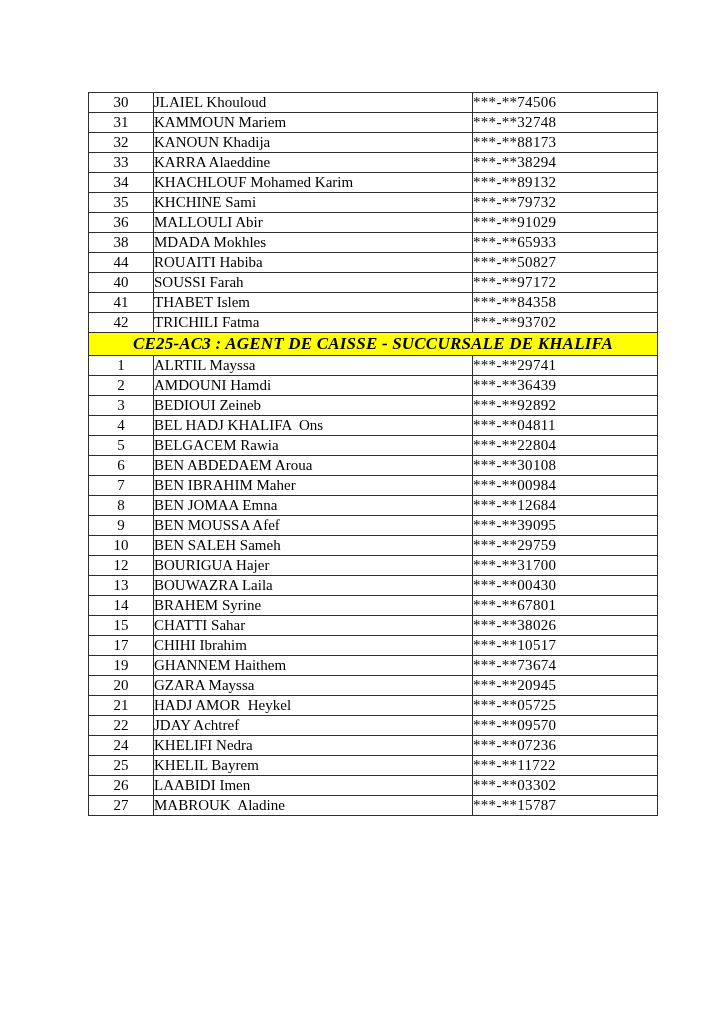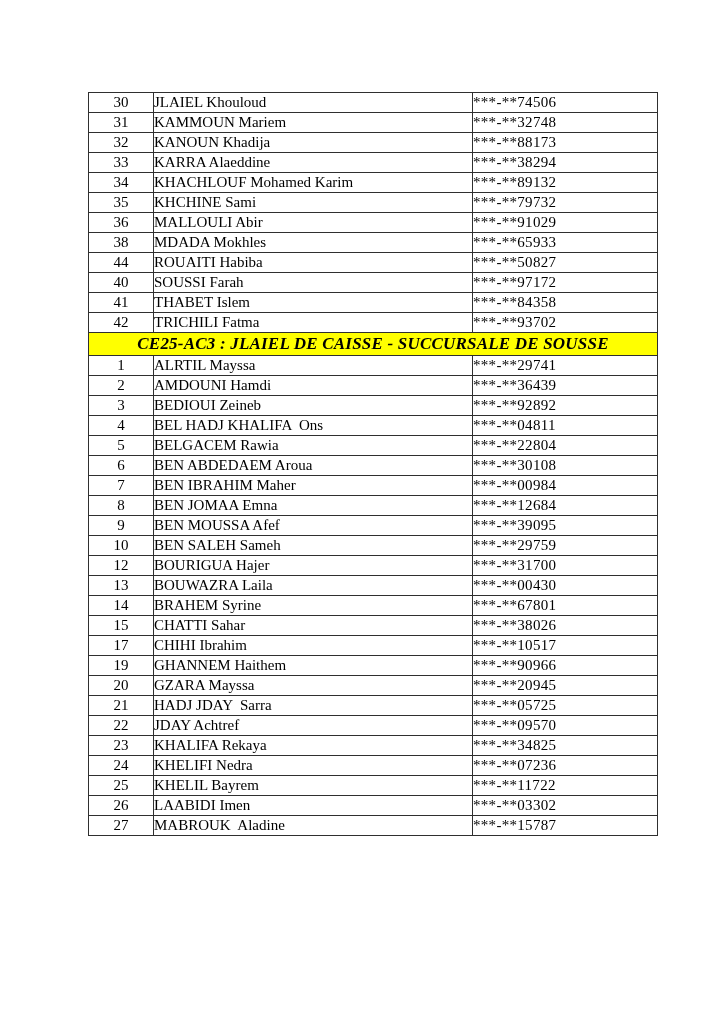--- a/index.html
+++ b/index.html
@@ -106,21 +106,21 @@
         <td class="col-id">***-**84358</td>
       </tr>
       <tr>
         <td class="col-num">42</td>
         <td class="col-name">TRICHILI Fatma</td>
         <td class="col-id">***-**93702</td>
       </tr>
     </tbody>
   <tbody>
     <tr class="section-header-row">
-      <td colspan="3" style="background: rgb(255, 255, 0);">CE25-AC3 : JLAIEL DE CAISSE - SUCCURSALE DE SOUSSE</td>
+      <td colspan="3" style="background: rgb(255, 255, 0);">CE25-AC3 : AGENT DE CAISSE - SUCCURSALE DE KHALIFA</td>
     </tr>
   </tbody>
   <tbody>
       <tr>
         <td class="col-num">1</td>
         <td class="col-name">ALRTIL Mayssa</td>
         <td class="col-id">***-**29741</td>
       </tr>
       <tr>
         <td class="col-num">2</td>
@@ -188,41 +188,36 @@
         <td class="col-id">***-**38026</td>
       </tr>
       <tr>
         <td class="col-num">17</td>
         <td class="col-name">CHIHI Ibrahim</td>
         <td class="col-id">***-**10517</td>
       </tr>
       <tr>
         <td class="col-num">19</td>
         <td class="col-name">GHANNEM Haithem</td>
-        <td class="col-id">***-**90966</td>
+        <td class="col-id">***-**73674</td>
       </tr>
       <tr>
         <td class="col-num">20</td>
         <td class="col-name">GZARA Mayssa</td>
         <td class="col-id">***-**20945</td>
       </tr>
       <tr>
         <td class="col-num">21</td>
-        <td class="col-name">HADJ JDAY  Sarra</td>
+        <td class="col-name">HADJ AMOR  Heykel</td>
         <td class="col-id">***-**05725</td>
       </tr>
       <tr>
         <td class="col-num">22</td>
         <td class="col-name">JDAY Achtref</td>
         <td class="col-id">***-**09570</td>
-      </tr>
-      <tr>
-        <td class="col-num">23</td>
-        <td class="col-name">KHALIFA Rekaya</td>
-        <td class="col-id">***-**34825</td>
       </tr>
       <tr>
         <td class="col-num">24</td>
         <td class="col-name">KHELIFI Nedra</td>
         <td class="col-id">***-**07236</td>
       </tr>
       <tr>
         <td class="col-num">25</td>
         <td class="col-name">KHELIL Bayrem</td>
         <td class="col-id">***-**11722</td>

